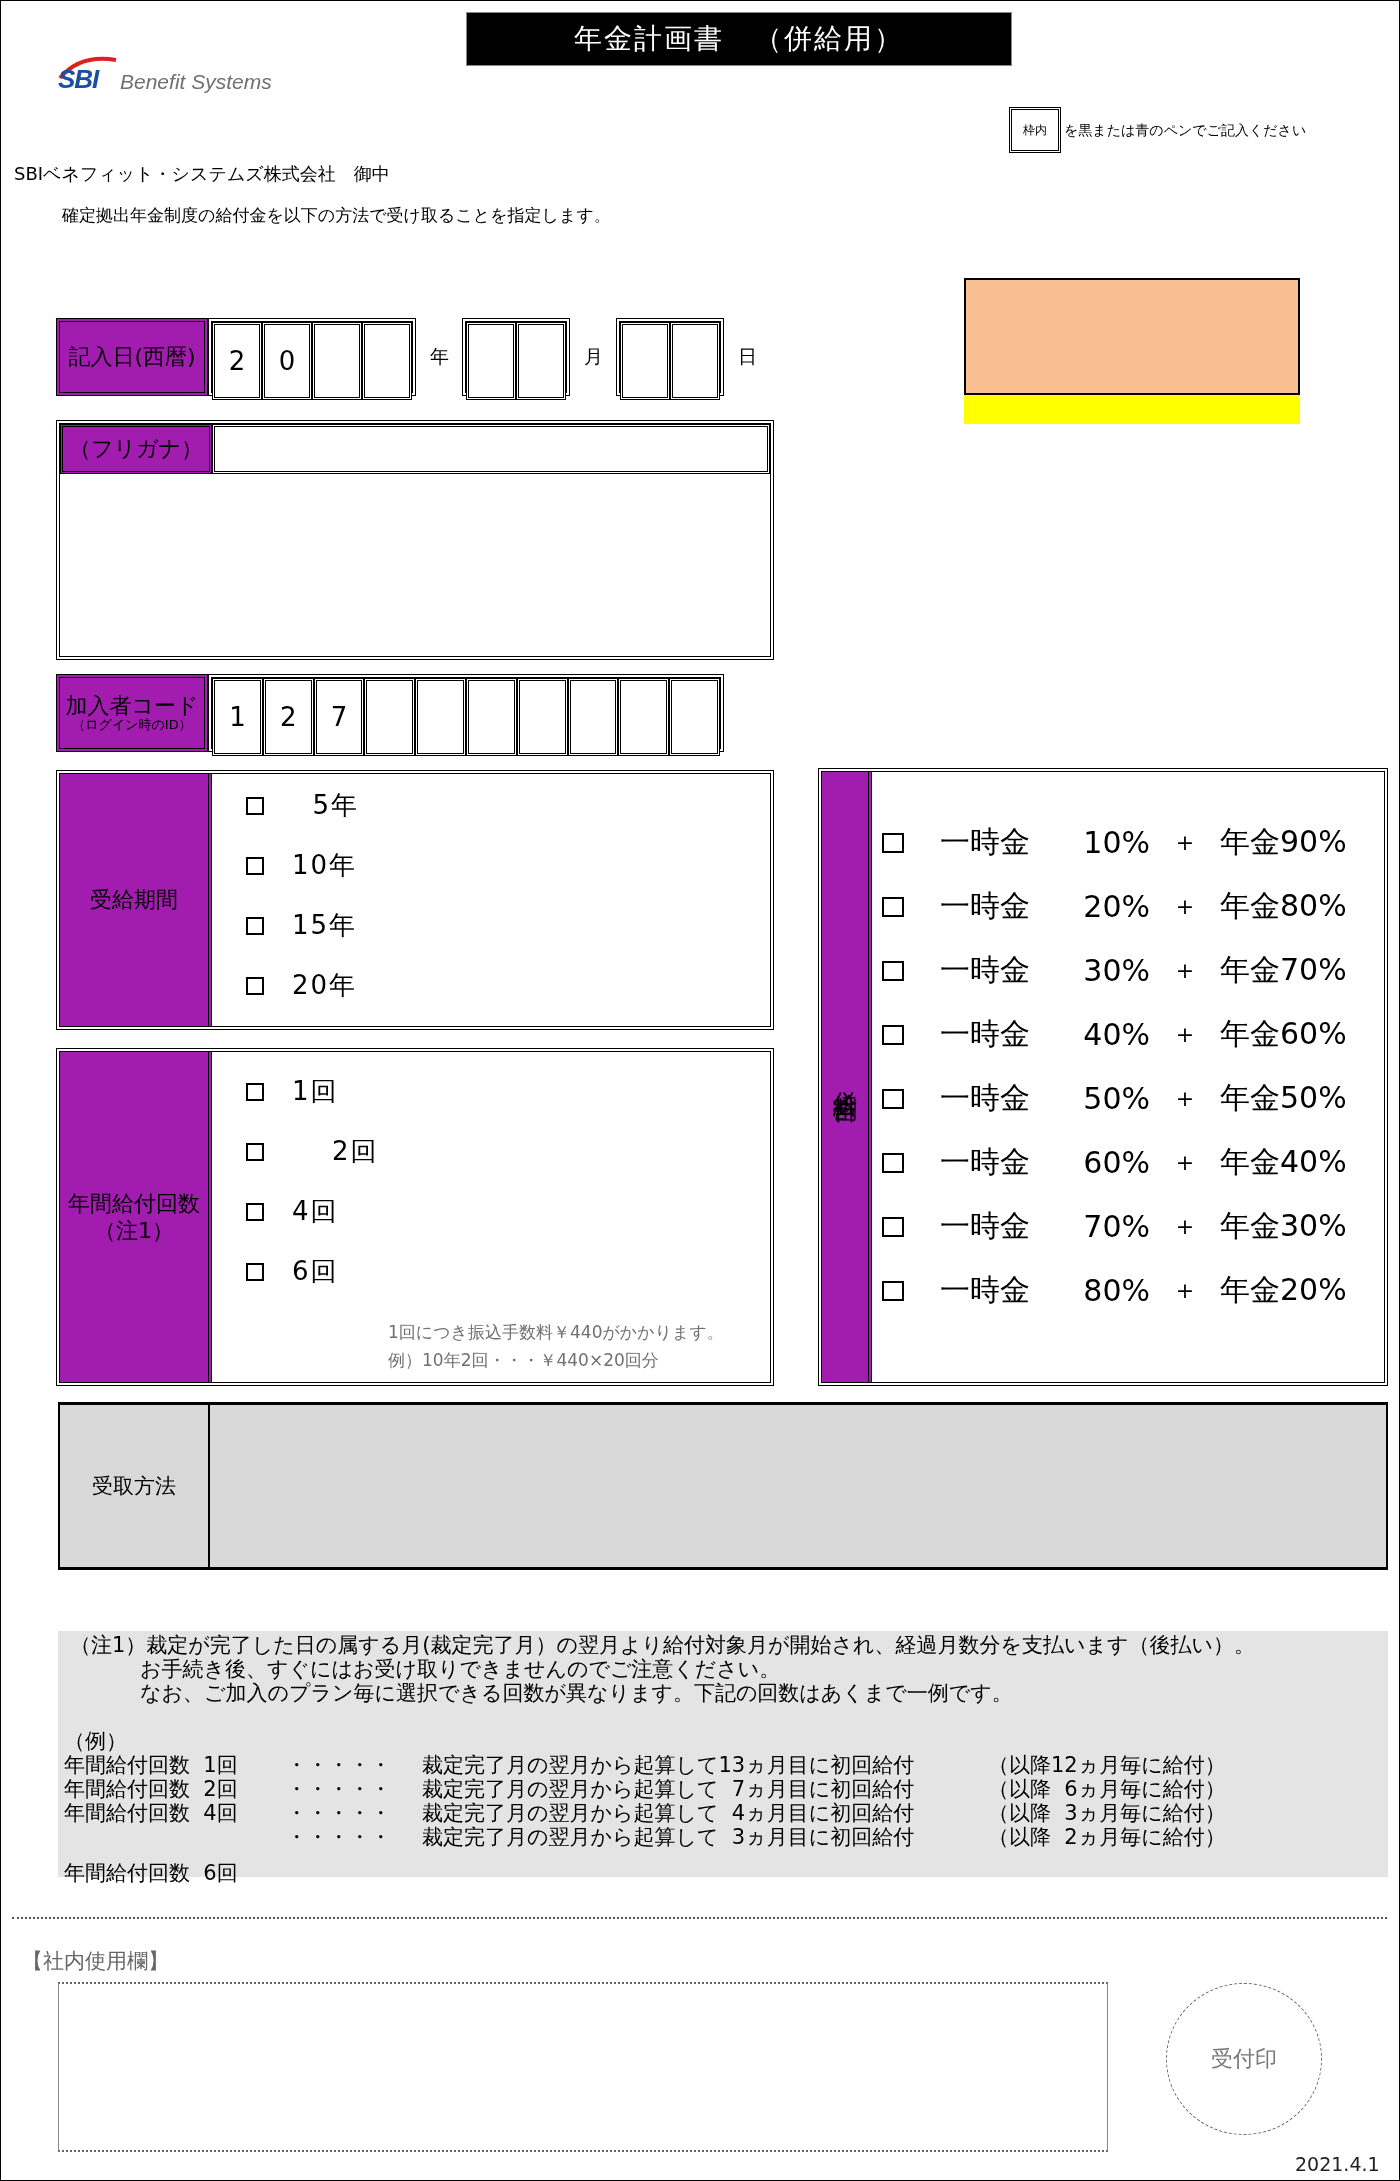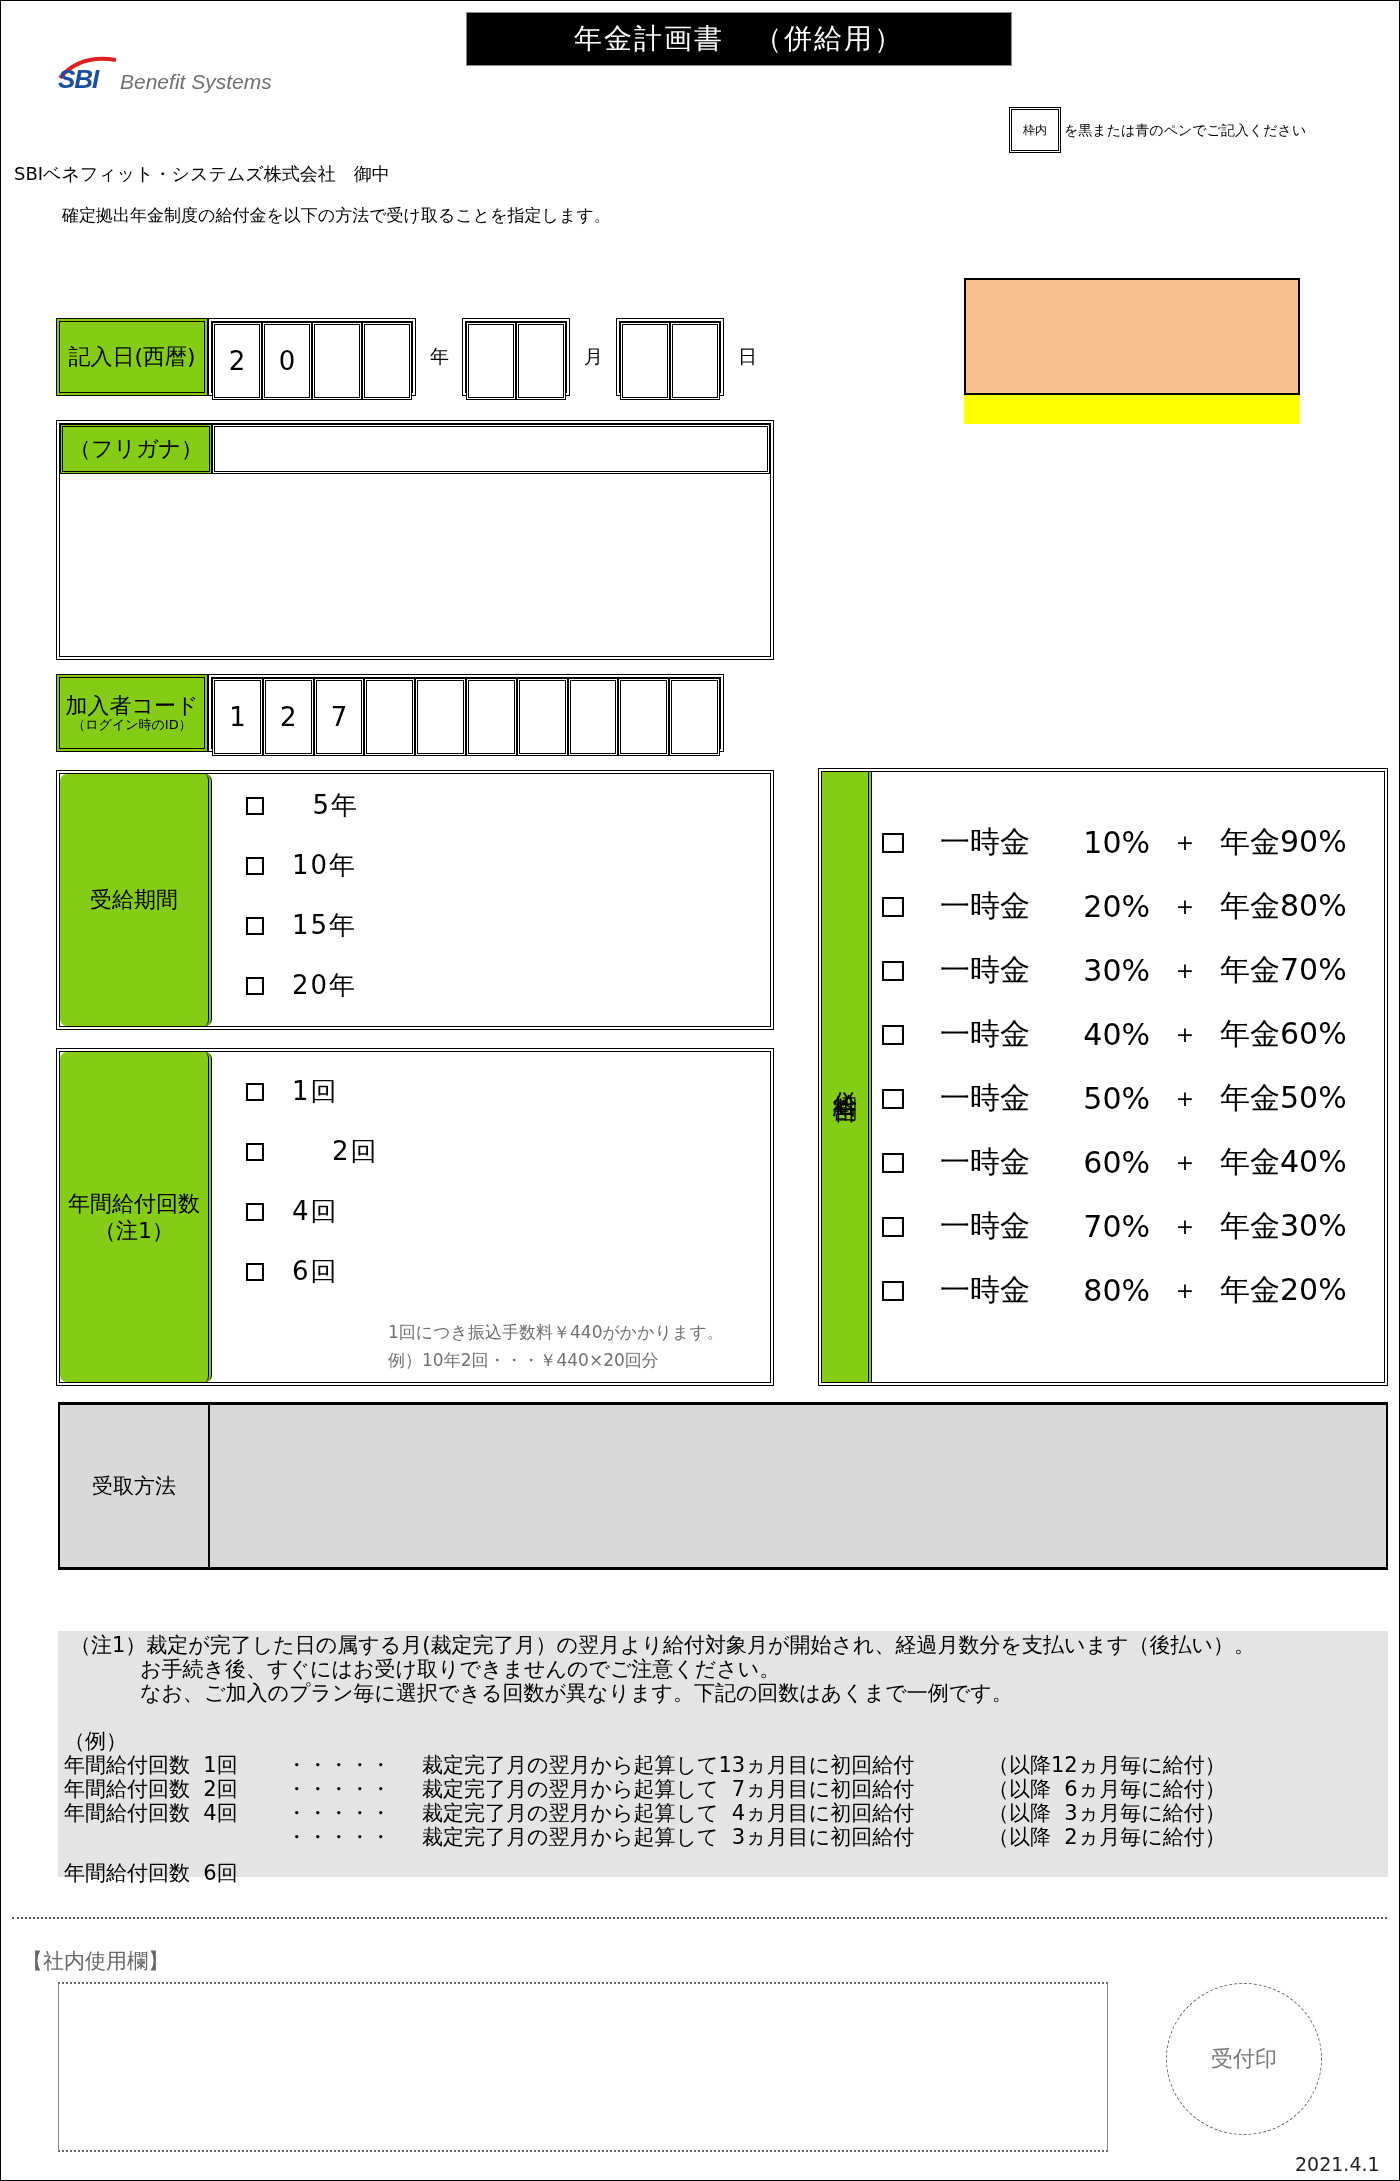--- a/index.html
+++ b/index.html
@@ -18,21 +18,21 @@
                font-size: 21px; color: #707070; white-space: nowrap; }
   .note-frame { left: 1009px; top: 107px; width: 52px; height: 46px; border: 3px double #000; box-sizing: border-box;
                 font-size: 12px; display: flex; align-items: center; justify-content: center; }
   .note-text { left: 1064px; top: 122px; font-size: 14px; white-space: nowrap; }
   .addressee { left: 14px; top: 162px; font-size: 18px; white-space: nowrap; }
   .intro { left: 62px; top: 204px; font-size: 17px; white-space: nowrap; }
   .orange-box { left: 964px; top: 278px; width: 336px; height: 117px; background: #f8c090; border: 2px solid #000; box-sizing: border-box; }
   .yellow-box { left: 964px; top: 395px; width: 336px; height: 29px; background: #ffff00; }
 
   .dbl { border: 4px double #000; box-sizing: border-box; }
-  .lbl { background: #84cc16; display: flex; align-items: center; justify-content: center; text-align: center; }
+  .lbl { background: #a21caf; display: flex; align-items: center; justify-content: center; text-align: center; }
   .cell { border: 3px double #000; box-sizing: border-box; display: flex; align-items: center; justify-content: center; background: #fff; }
 
   
   .date-label { left: 56px; top: 318px; width: 152px; height: 78px; font-size: 22px; }
   .date-digits-year { left: 208px; top: 318px; width: 208px; height: 78px; display: flex; }
   .date-digits-year .cell, .date-digits-month .cell, .date-digits-day .cell { width: 52px; height: 78px; font-size: 26px; }
   .date-unit { font-size: 19px; top: 344px; }
   .date-digits-month { left: 462px; top: 318px; width: 108px; height: 78px; display: flex; }
   .date-digits-day { left: 616px; top: 318px; width: 108px; height: 78px; display: flex; }
 
@@ -46,21 +46,21 @@
   
   .code-label { left: 56px; top: 674px; width: 152px; height: 78px; font-size: 22px; flex-direction: column; line-height: 1.1; }
   .code-label .sub { font-size: 13px; }
   .code-digits { left: 208px; top: 674px; width: 516px; height: 78px; display: flex; }
   .code-digits .cell { width: 51px; height: 78px; font-size: 26px; }
 
   
   .opt-block { display: flex; }
   .period-block { left: 56px; top: 770px; width: 718px; height: 260px; }
   .freq-block { left: 56px; top: 1048px; width: 718px; height: 338px; }
-  .opt-lbl { width: 152px; height: 100%; border-right: 4px double #000; box-sizing: border-box; font-size: 22px; line-height: 1.25; border-radius: 7px; }
+  .opt-lbl { width: 152px; height: 100%; border-right: 4px double #000; box-sizing: border-box; font-size: 22px; line-height: 1.25; }
   .opt-body { flex: 1; position: relative; background: #fff; padding-left: 8px; }
   .opt-item { position: absolute; left: 34px; font-size: 26px; display: flex; align-items: center; }
   .box-icon { width: 18px; height: 18px; border: 2px solid #000; box-sizing: border-box; display: inline-block; margin-right: 28px; }
   .opt-text { white-space: pre; letter-spacing: 2px; }
   .fee-note { position: absolute; left: 176px; top: 266px; font-size: 17px; color: #707070; line-height: 28px; white-space: nowrap; }
 
   
   .ratio-block { left: 818px; top: 768px; width: 570px; height: 618px; display: flex; }
   .ratio-lbl { width: 50px; height: 100%; border-right: 4px double #000; box-sizing: border-box; font-size: 24px;
                writing-mode: vertical-rl; text-orientation: upright; letter-spacing: 2px; }

